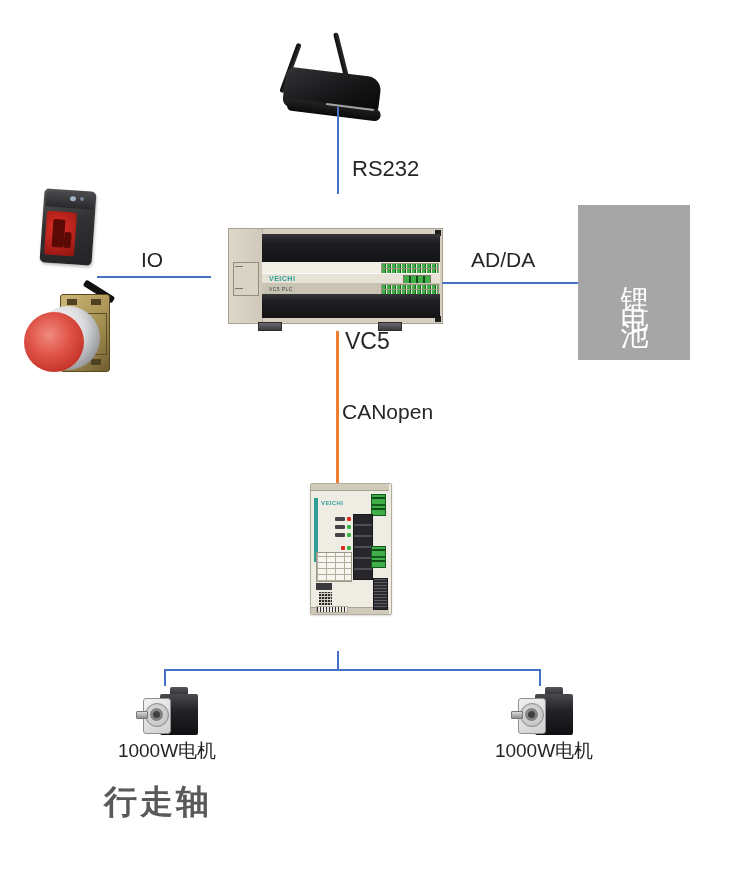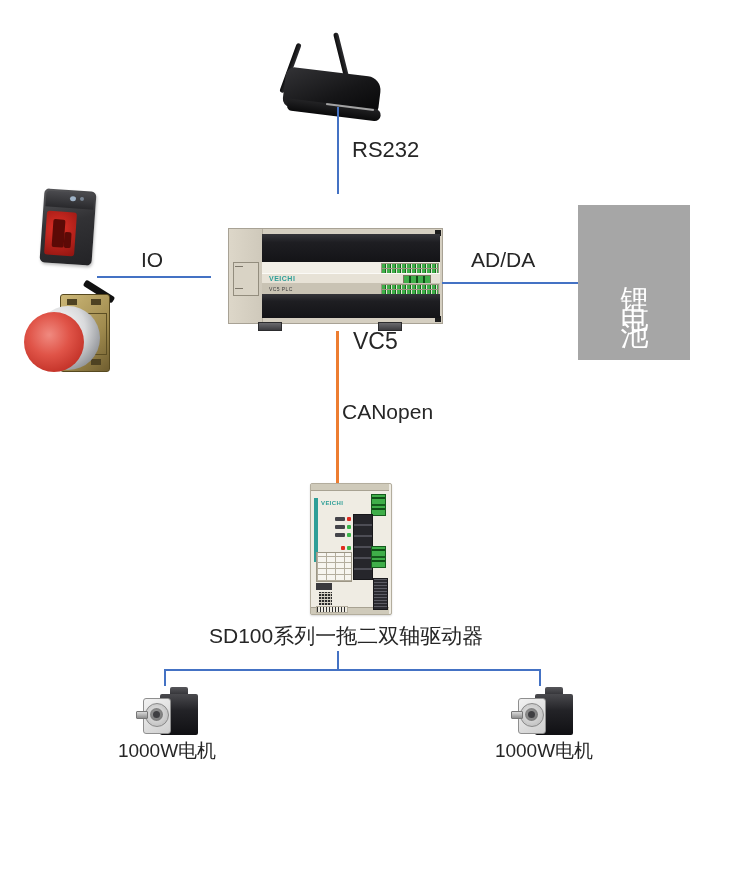--- a/index.html
+++ b/index.html
@@ -121,21 +121,21 @@
 
   <div class="abs" style="left:276px;top:30px;width:108px;height:84px;">
     <div class="abs router-antenna" style="left:12px;top:12px;width:5px;height:52px;transform:rotate(20deg);"></div>
     <div class="abs router-antenna" style="left:64px;top:2px;width:5px;height:58px;transform:rotate(-14deg);"></div>
     <div class="abs router-body" style="left:8px;top:42px;width:96px;height:40px;"></div>
     <div class="abs router-edge" style="left:11px;top:74px;width:94px;height:12px;"></div>
     <div class="abs router-slot" style="left:50px;top:76px;width:48px;height:2px;"></div>
   </div>
 
   <div class="abs line-blue" style="left: 337px; top: 107px; width: 2px; height: 87px; background: rgb(68, 114, 196);"></div>
-  <div class="abs lbl" style="left:352px;top:137px;font-size:22px;">RS232</div>
+  <div class="abs lbl" style="left:352px;top:156px;font-size:22px;">RS232</div>
 
   <div class="abs" style="left:38px;top:186px;width:64px;height:82px;">
     <div class="abs sensor-body" style="left:4px;top:4px;width:52px;height:74px;">
       <div class="abs sensor-top" style="left:2px;top:2px;width:48px;height:16px;"></div>
       <div class="abs sensor-lens" style="left:26px;top:6px;width:6px;height:5px;"></div>
       <div class="abs sensor-lens" style="left:36px;top:6px;width:4px;height:4px;opacity:.6;"></div>
       <div class="abs sensor-window" style="left:4px;top:22px;width:30px;height:44px;">
         <div class="abs sensor-glyph" style="left:7px;top:8px;width:12px;height:28px;"></div>
         <div class="abs sensor-glyph" style="left:19px;top:20px;width:7px;height:16px;"></div>
       </div>
@@ -193,21 +193,21 @@
   <div class="abs plc-foot" style="left:258px;top:322px;width:22px;height:7px;"></div>
   <div class="abs plc-foot" style="left:378px;top:322px;width:22px;height:7px;"></div>
 
   <div class="abs line-blue" style="left: 442px; top: 282px; width: 136px; height: 2px; background: rgb(68, 114, 196);"></div>
   <div class="abs lbl" style="left:471px;top:248px;font-size:21px;">AD/DA</div>
 
   <div class="abs battery-box" style="left: 578px; top: 205px; width: 112px; height: 155px; display: flex; align-items: center; justify-content: center; background: rgb(166, 166, 166);">
     <div class="battery-text" style="padding-top:14px;">锂电池</div>
   </div>
 
-  <div class="abs lbl" style="left:353px;top:328px;font-size:23px;">VC5</div>
+  <div class="abs lbl" style="left:345px;top:328px;font-size:23px;">VC5</div>
   <div class="abs line-orange" style="left: 336px; top: 331px; width: 3px; height: 152px; background: rgb(237, 125, 49);"></div>
   <div class="abs lbl" style="left:342px;top:400px;font-size:21px;">CANopen</div>
 
   <div class="abs drive-body" style="left:310px;top:483px;width:80px;height:130px;">
     <div class="abs drive-cap" style="left:0;top:0;width:78px;height:6px;"></div>
     <div class="abs drive-cap2" style="left:0;bottom:0;width:78px;height:6px;"></div>
 
     <div class="abs drive-stripe" style="left:3px;top:14px;width:4px;height:64px;"></div>
     <span class="abs drive-brand" style="left:10px;top:16px;">VEICHI</span>
 
@@ -230,21 +230,20 @@
 
     <div class="abs drive-green" style="left:60px;top:62px;width:13px;height:9px;"></div>
     <div class="abs drive-green" style="left:60px;top:73px;width:13px;height:9px;"></div>
 
     <div class="abs drive-label-dark" style="left:5px;top:99px;width:16px;height:7px;"></div>
     <div class="abs drive-qr" style="left:8px;top:108px;width:13px;height:13px;"></div>
     <div class="abs drive-barcode" style="left:5px;top:122px;width:30px;height:5px;"></div>
     <div class="abs drive-pins" style="left:62px;top:94px;width:13px;height:30px;"></div>
   </div>
 
-  <div class="abs lbl" style="left:209px;top:622px;font-size:21px;">SD100系列一拖二双轴驱动器</div>
 
   <div class="abs line-blue" style="left: 337px; top: 651px; width: 2px; height: 20px; background: rgb(68, 114, 196);"></div>
   <div class="abs line-blue" style="left: 164px; top: 669px; width: 377px; height: 2px; background: rgb(68, 114, 196);"></div>
   <div class="abs line-blue" style="left: 164px; top: 669px; width: 2px; height: 17px; background: rgb(68, 114, 196);"></div>
   <div class="abs line-blue" style="left: 539px; top: 669px; width: 2px; height: 17px; background: rgb(68, 114, 196);"></div>
 
   <div class="abs" style="left:136px;top:687px;width:64px;height:52px;">
     <div class="abs motor-top" style="left:34px;top:0;width:18px;height:9px;"></div>
     <div class="abs motor-body" style="left:24px;top:7px;width:38px;height:41px;"></div>
     <div class="abs motor-flange" style="left:7px;top:11px;width:26px;height:34px;"></div>
@@ -260,14 +259,15 @@
     <div class="abs motor-flange" style="left:7px;top:11px;width:26px;height:34px;"></div>
     <div class="abs motor-ring1" style="left:9px;top:16px;width:22px;height:22px;"></div>
     <div class="abs motor-ring2" style="left:14px;top:21px;width:13px;height:13px;"></div>
     <div class="abs motor-hub" style="left:17px;top:24px;width:7px;height:7px;"></div>
     <div class="abs motor-shaft" style="left:0;top:24px;width:10px;height:6px;"></div>
   </div>
 
   <div class="abs lbl" style="left:117px;top:738px;width:100px;text-align:center;font-size:19px;">1000W电机</div>
   <div class="abs lbl" style="left:494px;top:738px;width:100px;text-align:center;font-size:19px;">1000W电机</div>
 
+  <div class="abs axis-label" style="left: 104px; top: 780px; color: rgb(89, 89, 89);">行走轴</div>
 
 </div>
 
 </body></html>

